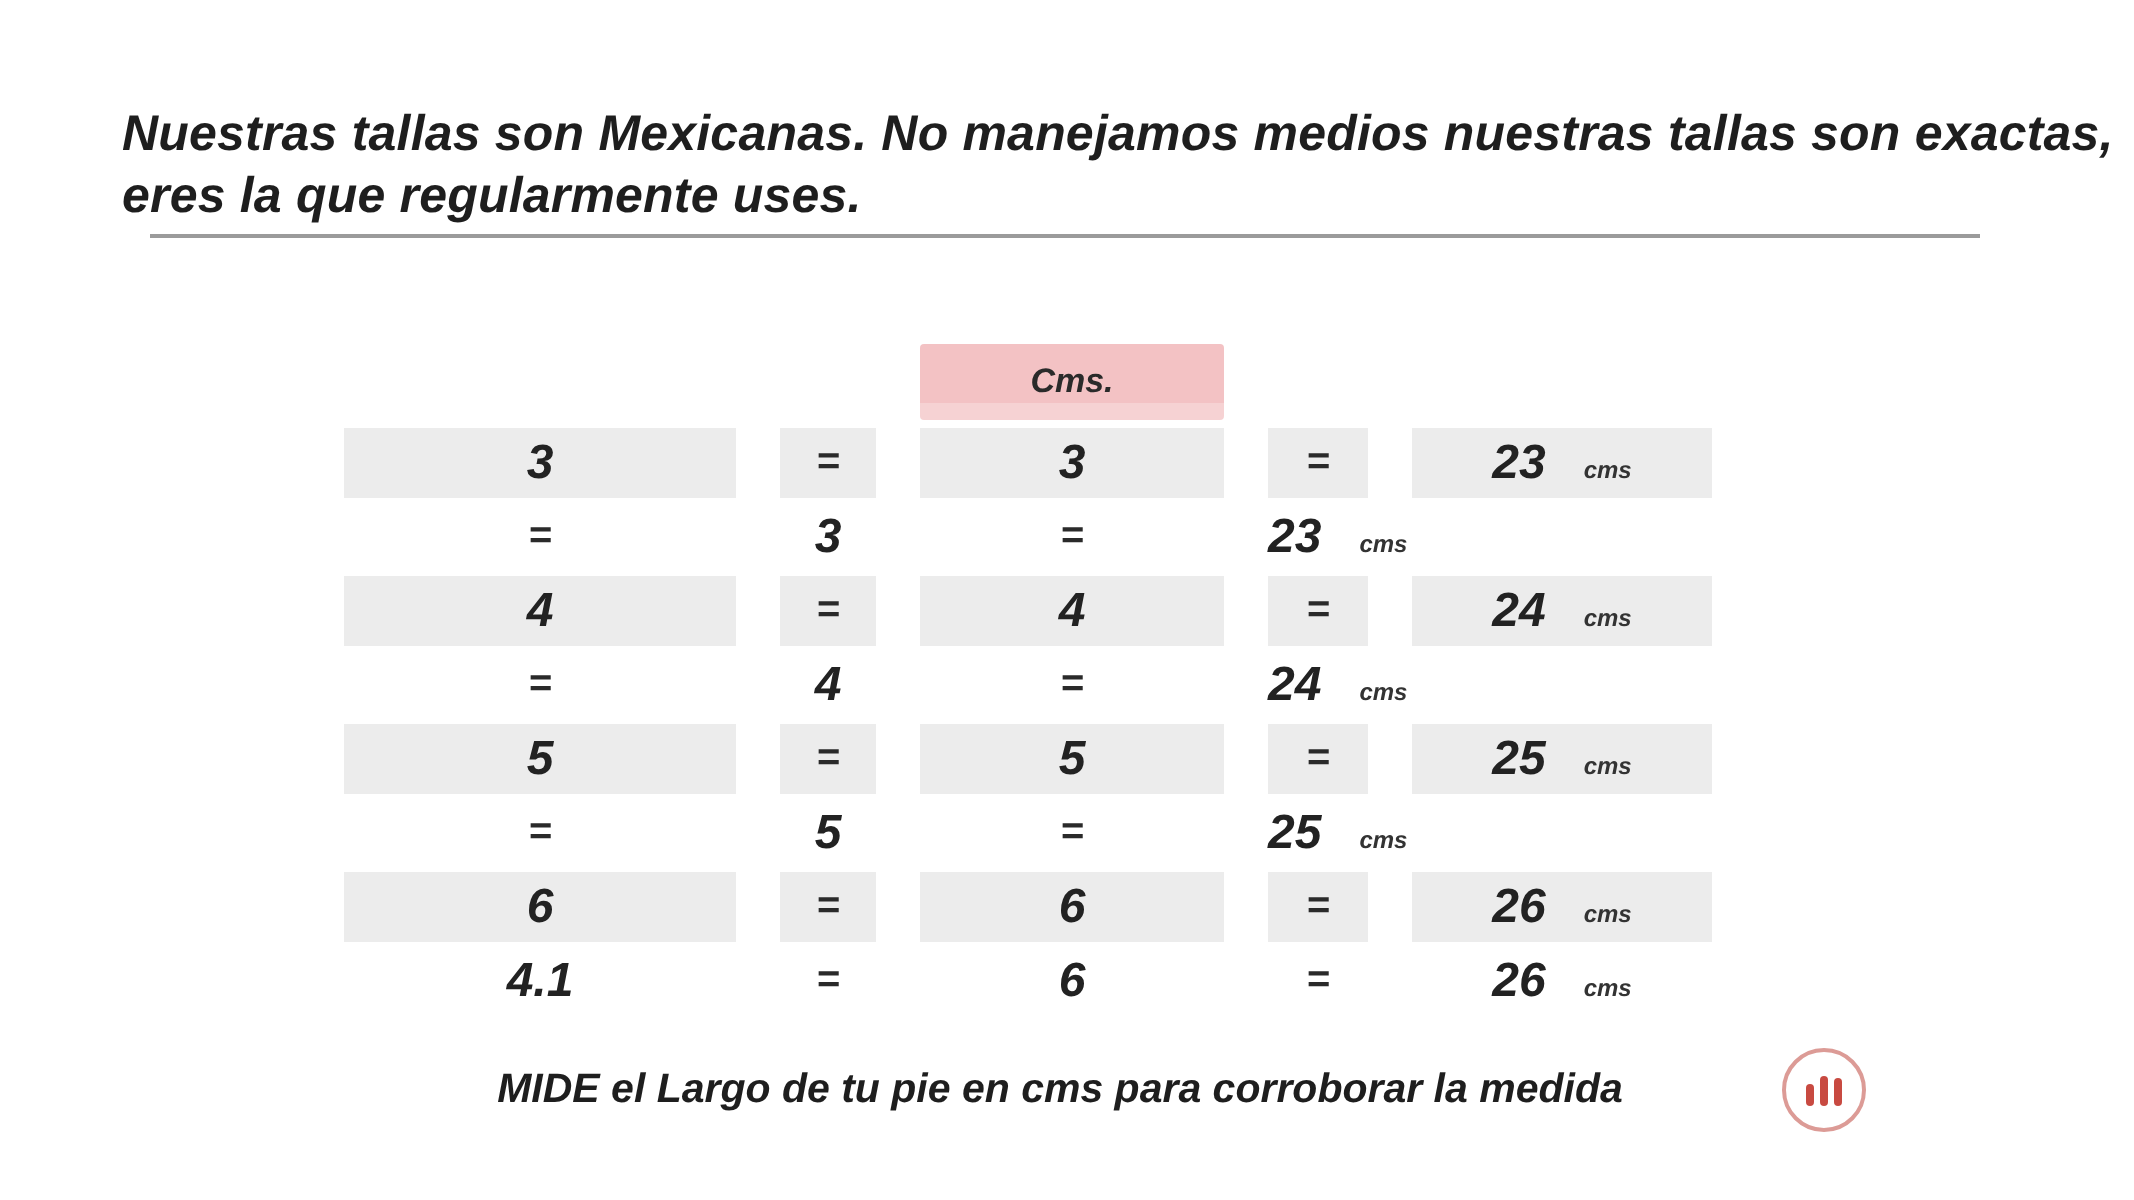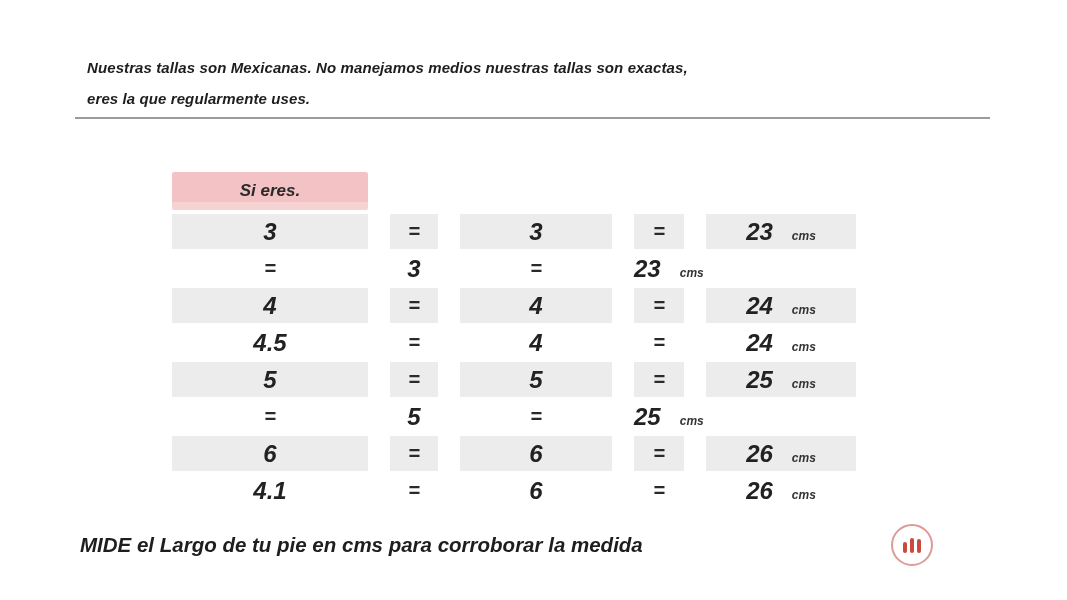--- a/index.html
+++ b/index.html
@@ -8,22 +8,22 @@
     width: 1067px; height: 600px;
     background: #ffffff;
     font-family: "Liberation Sans", sans-serif;
     font-style: italic;
     color: #1f1f1f;
     overflow: hidden;
   }
   .page { position: relative; width: 1067px; height: 600px; }
 
   .intro {
-    position: absolute; left: 87px; top: 52px;
-    font-size: 15px; font-weight: 700;
+    position: absolute; left: 61px; top: 52px;
+    font-size: 25px; font-weight: 700;
     line-height: 31px; letter-spacing: 0.1px;
     color: #1e1e1e;
   }
   .rule {
     position: absolute; left: 75px; top: 117px;
     width: 915px; height: 0;
     border: none; border-top: 2px solid #9b9b9b;
     margin: 0;
   }
 
@@ -50,21 +50,21 @@
     background: transparent;
     white-space: nowrap;
   }
   .t-row.shade .cell { background: #ececec; }
   .cell.num  { font-size: 24px; font-weight: 700; color: #222222; }
   .cell.eq   { font-size: 20px; font-weight: 800; color: #2a2a2a; }
   .cms-suffix { font-size: 12px; font-weight: 700; color: #333333; margin-left: 19px; }
 
   .footer-note {
     position: absolute; left: 80px; top: 533px; width: 900px;
-    text-align: left;
+    text-align: center;
     font-size: 20.5px; font-weight: 700; color: #1e1e1e;
   }
   .logo-circle {
     position: absolute; left: 891px; top: 524px;
     width: 42px; height: 42px;
     border: 2px solid #dc9b96; border-radius: 50%;
     background: #ffffff;
     display: flex; align-items: center; justify-content: center;
     gap: 3px;
     font-style: normal;
@@ -81,23 +81,23 @@
 
   <div class="intro">
     <span>Nuestras tallas son Mexicanas. No manejamos medios nuestras tallas son exactas,</span><br>
     <span>eres la que regularmente uses.</span>
   </div>
 
   <hr class="rule">
 
   <div class="size-table">
     <div class="t-row t-head">
-      <div class="head">Si eres.</div>
       <div class="spacer"></div>
       <div class="spacer"></div>
+      <div class="head">Cms.</div>
     </div>
     <div id="rows-container">
         <div class="t-row shade">
   <div class="cell num">3</div>
   <div class="cell eq">=</div>
   <div class="cell num">3</div>
   <div class="cell eq">=</div>
   <div class="cell num"><span>23</span><span class="cms-suffix">cms</span></div>
 </div>
         <div class="t-row">
@@ -107,21 +107,20 @@
   <div class="cell num"><span>23</span><span class="cms-suffix">cms</span></div>
 </div>
         <div class="t-row shade">
   <div class="cell num">4</div>
   <div class="cell eq">=</div>
   <div class="cell num">4</div>
   <div class="cell eq">=</div>
   <div class="cell num"><span>24</span><span class="cms-suffix">cms</span></div>
 </div>
         <div class="t-row">
-  <div class="cell num">4.5</div>
   <div class="cell eq">=</div>
   <div class="cell num">4</div>
   <div class="cell eq">=</div>
   <div class="cell num"><span>24</span><span class="cms-suffix">cms</span></div>
 </div>
         <div class="t-row shade">
   <div class="cell num">5</div>
   <div class="cell eq">=</div>
   <div class="cell num">5</div>
   <div class="cell eq">=</div>

